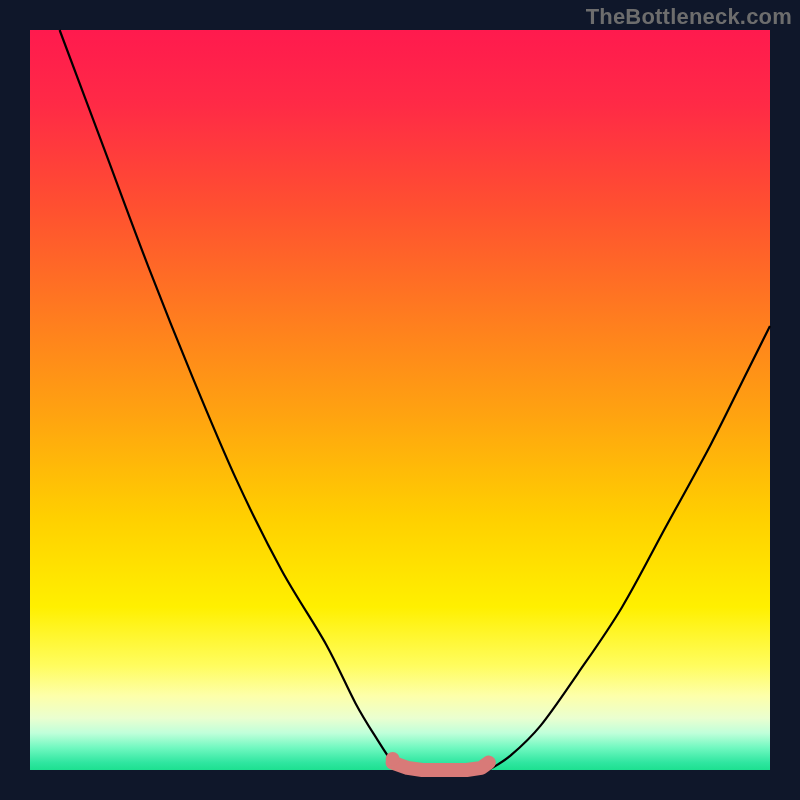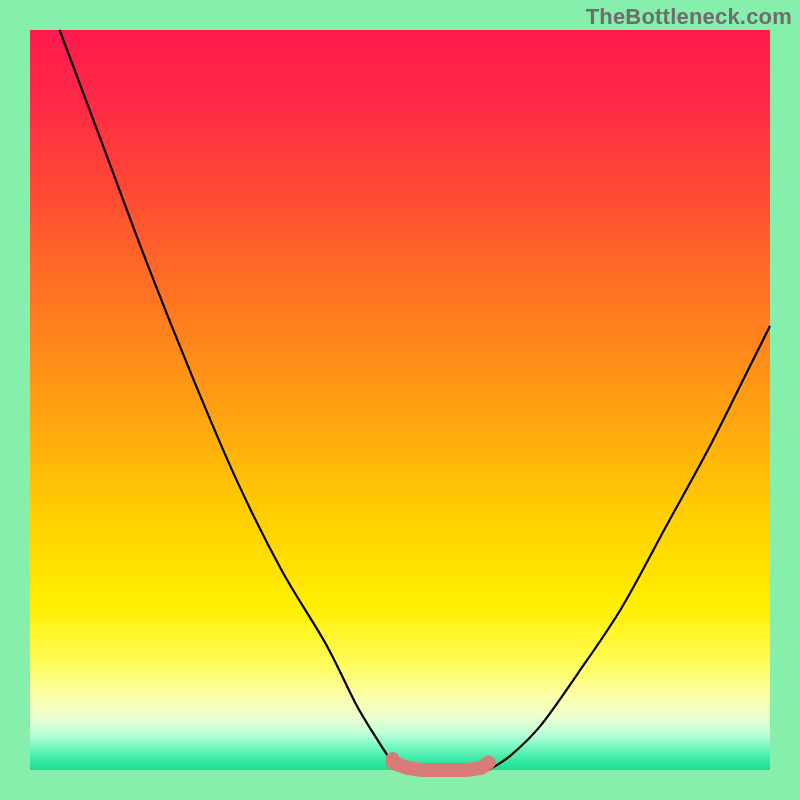--- a/index.html
+++ b/index.html
@@ -1,21 +1,21 @@
 <!DOCTYPE html>
 <html><head>
 <meta charset="utf-8">
 <style>
   * { margin: 0; padding: 0; box-sizing: border-box; }
   html, body { width: 800px; height: 800px; overflow: hidden; background: #000; }
   .frame {
     position: relative;
     width: 800px;
     height: 800px;
-    background: #86efac;
+    background: #0f172a;
     text-align: right;
   }
   .plot-area {
     position: absolute;
     left: 30px;
     top: 30px;
     width: 740px;
     height: 740px;
     background: linear-gradient(to bottom,
       #ff1a4e 0%,

